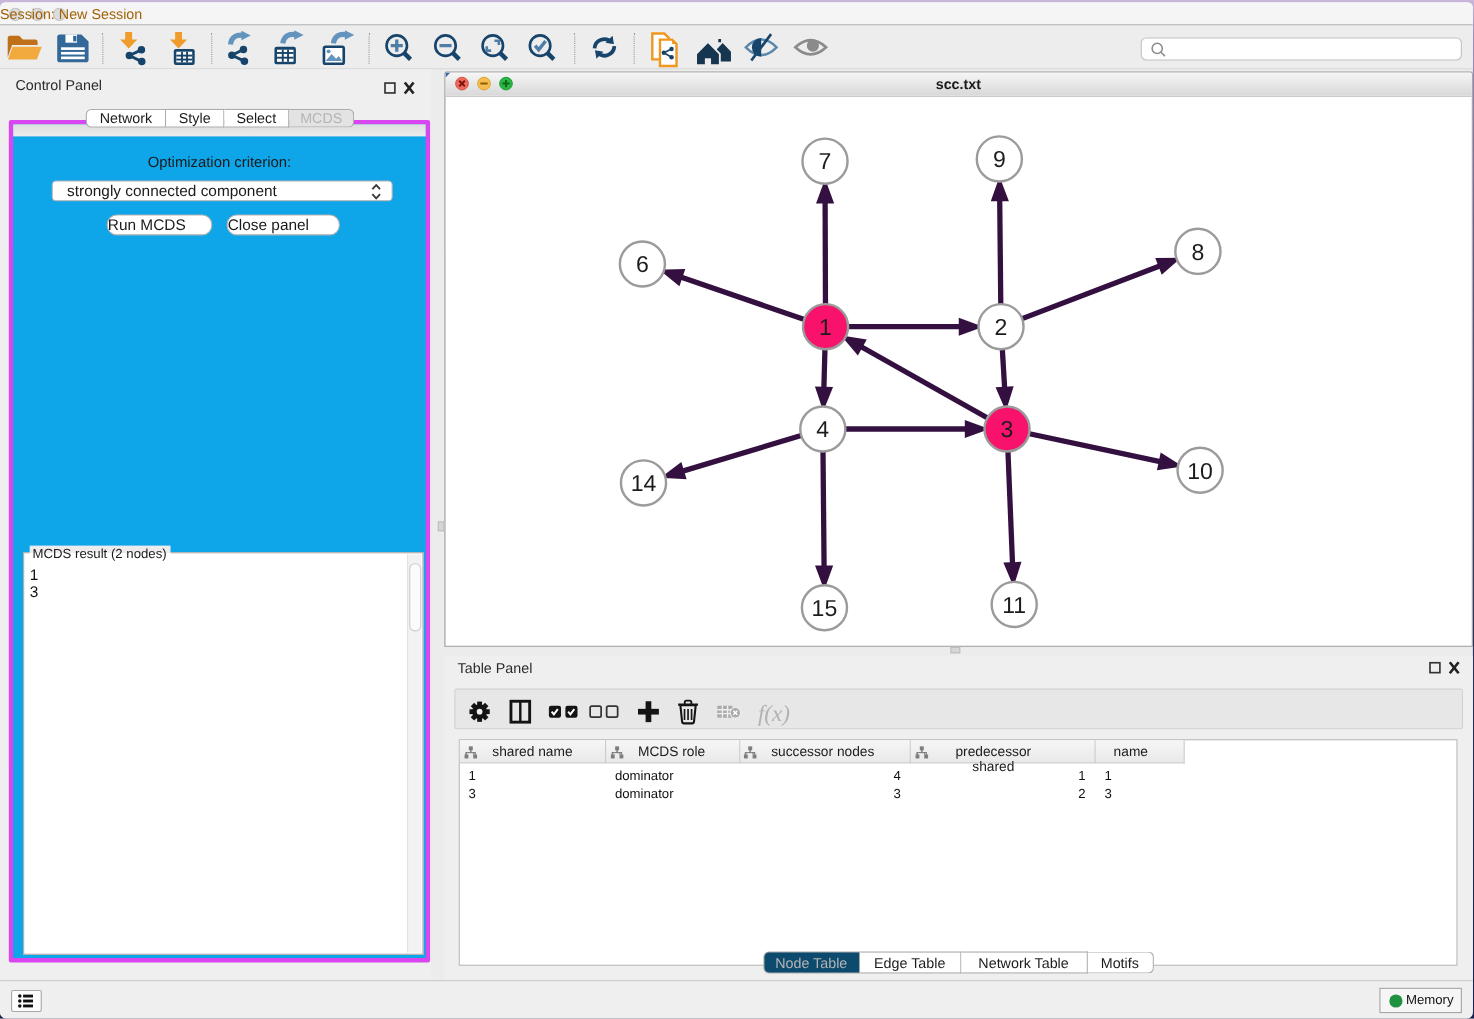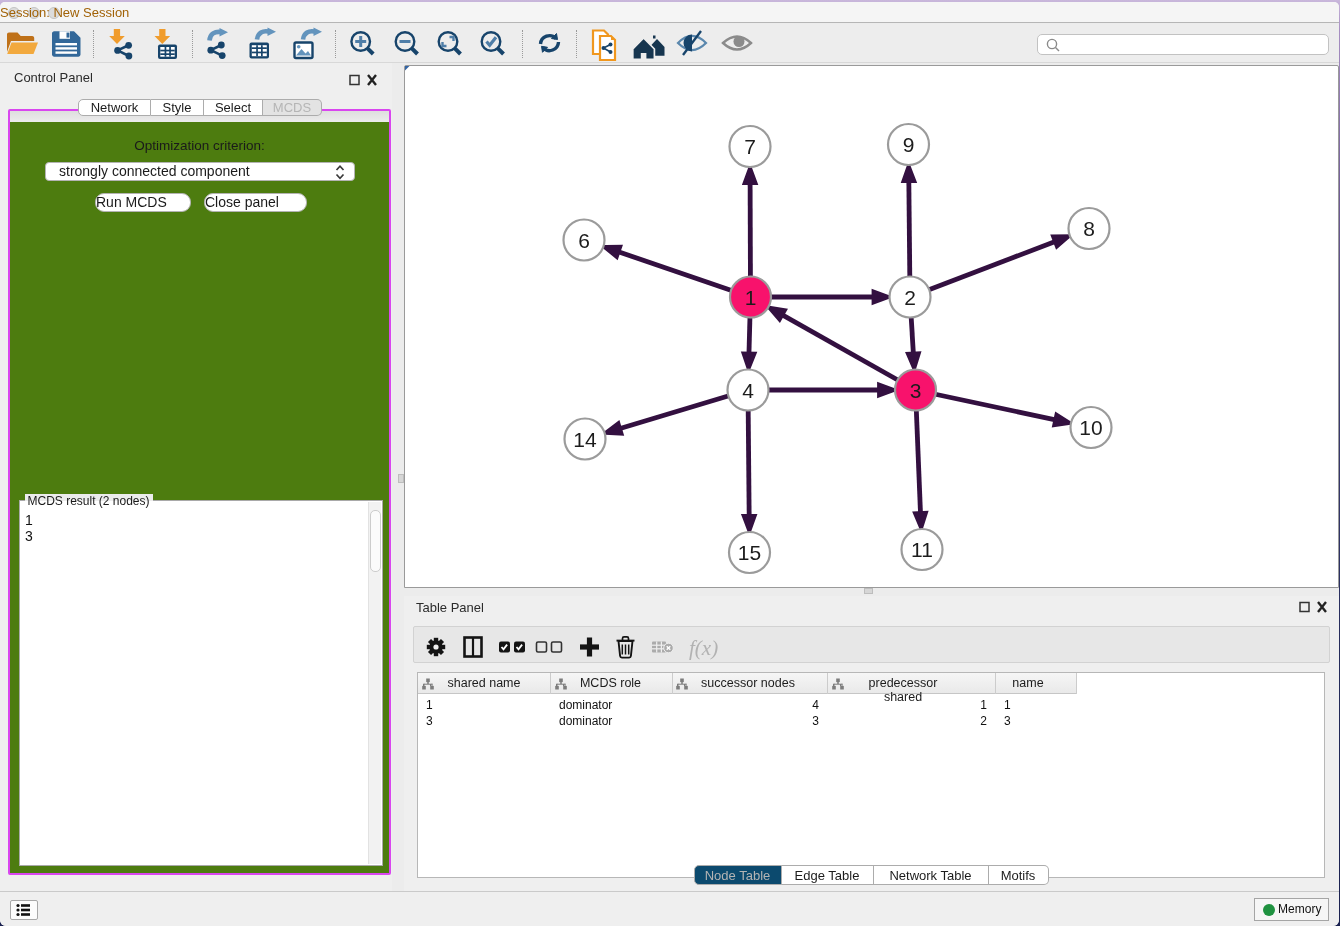--- a/index.html
+++ b/index.html
@@ -19,21 +19,21 @@
 
 #cpanel{position:absolute;left:0;top:61px;width:392px;height:828px;background:#efefef}
 #cphead{position:absolute;left:14px;top:7px;font-size:13px;color:#2b2b2b}
 .tabrow{position:absolute;display:flex;height:17px;z-index:3}
 .tab{font-size:13px;color:#1c1c1c;background:#fff;border:1px solid #acacac;border-left:none;
  display:flex;align-items:center;justify-content:center;height:17px}
 .tab.first{border-left:1px solid #acacac;border-radius:5px 0 0 5px}
 .tab.last{border-radius:0 5px 5px 0}
 .tab.sel{background:#e3e3e3;color:#b5b5b5}
 .tab.bsel{background:#0c4a6e;color:#b4b4b4}
-#cpinner{position:absolute;left:8px;top:46px;width:383px;height:766px;background:#4d7c0f;border:2px solid #d946ef;border-radius:2px}
+#cpinner{position:absolute;left:8px;top:46px;width:383px;height:766px;background:#0ea5e9;border:4px solid #d946ef;border-radius:2px}
 #cpinner .shade{position:absolute;left:0;top:0;width:100%;height:11px;background:linear-gradient(180deg,#dedede,#ececec)}
 #optlabel{position:absolute;left:0;top:27px;width:100%;text-align:center;font-size:13.5px;color:#1a1a1a}
 #dropdown{position:absolute;left:35px;top:50.5px;width:310px;height:19.5px;background:#fff;border:1px solid #b3b3b3;border-radius:4px;font-size:14px;color:#1a1a1a;line-height:17px;padding-left:13px}
 .btn{position:absolute;height:19px;background:#fff;border:1px solid #b3b3b3;border-radius:9px;font-size:14px;color:#1a1a1a;text-align:left;line-height:17px}
 
 #grp{position:absolute;left:9px;top:389px;width:364px;height:366px;border:1px solid #a9a9a9;background:#fff}
 #grplabel{position:absolute;left:4.5px;top:-7px;background:linear-gradient(180deg,#ececec 0 6.5px,#ffffff 6.5px);font-size:12px;color:#1a1a1a;padding:0 3px}
 #grptext{position:absolute;left:5px;top:10.5px;font-size:14px;line-height:16.2px;color:#111}
 #grpsb{position:absolute;right:1px;top:1px;width:13px;height:362px;background:#f2f2f2;border-left:1px solid #e2e2e2}
 
@@ -246,20 +246,32 @@
         <div id="grpsb">
             <div style="position:absolute;left:0.5px;top:8px;width:11px;height:62px;background:#fbfbfb;border:1px solid #cccccc;border-radius:5px"></div>
           </div>
       </div>
     </div>
   </div>
   <div id="netwin">
     <svg width="5" height="5" style="position:absolute;left:0;top:0;z-index:5">
         <path d="M0 0 h4.5 L0 4.5 z" fill="#3465a4"></path>
       </svg>
+    <div id="nettitle">
+      <div class="t">scc.txt</div>
+      <svg width="70" height="22" style="position:absolute;left:0;top:-1px">
+        <circle cx="15" cy="11" r="5.8" fill="#ee6a5f" stroke="#d24b3c" stroke-width="0.8"></circle>
+        <circle cx="35" cy="11" r="5.8" fill="#f5bd4f" stroke="#dd9f23" stroke-width="0.8"></circle>
+        <circle cx="55" cy="11" r="5.8" fill="#2cb545" stroke="#1a9a31" stroke-width="0.8"></circle>
+        <path d="M12.4 8.4 L17.6 13.6 M17.6 8.4 L12.4 13.6" stroke="#7c100b" stroke-width="1.7"></path>
+        <line x1="31.7" y1="11" x2="38.3" y2="11" stroke="#8a5d00" stroke-width="1.8"></line>
+        <line x1="51.7" y1="11" x2="58.3" y2="11" stroke="#0b6b19" stroke-width="1.8"></line>
+        <line x1="55" y1="7.7" x2="55" y2="14.3" stroke="#0b6b19" stroke-width="1.8"></line>
+      </svg>
+    </div>
     <svg id="graph" width="932" height="500" style="position:absolute;left:0;top:23px">
       <g stroke="#331040" stroke-width="4.8" fill="#331040">
       <line x1="345.5" y1="208" x2="345.1" y2="91.5"></line>
           <polygon points="345.1,80.5 349.9,93.5 340.3,93.5"></polygon>
       <line x1="345.5" y1="208" x2="211.2" y2="162.0"></line>
           <polygon points="200.8,158.4 214.6,158.1 211.5,167.2"></polygon>
       <line x1="345.5" y1="208" x2="471.0" y2="208.0"></line>
           <polygon points="482.0,208.0 469.0,212.8 469.0,203.2"></polygon>
       <line x1="345.5" y1="208" x2="343.9" y2="267.0"></line>
           <polygon points="343.6,278.0 339.2,264.9 348.8,265.1"></polygon>

